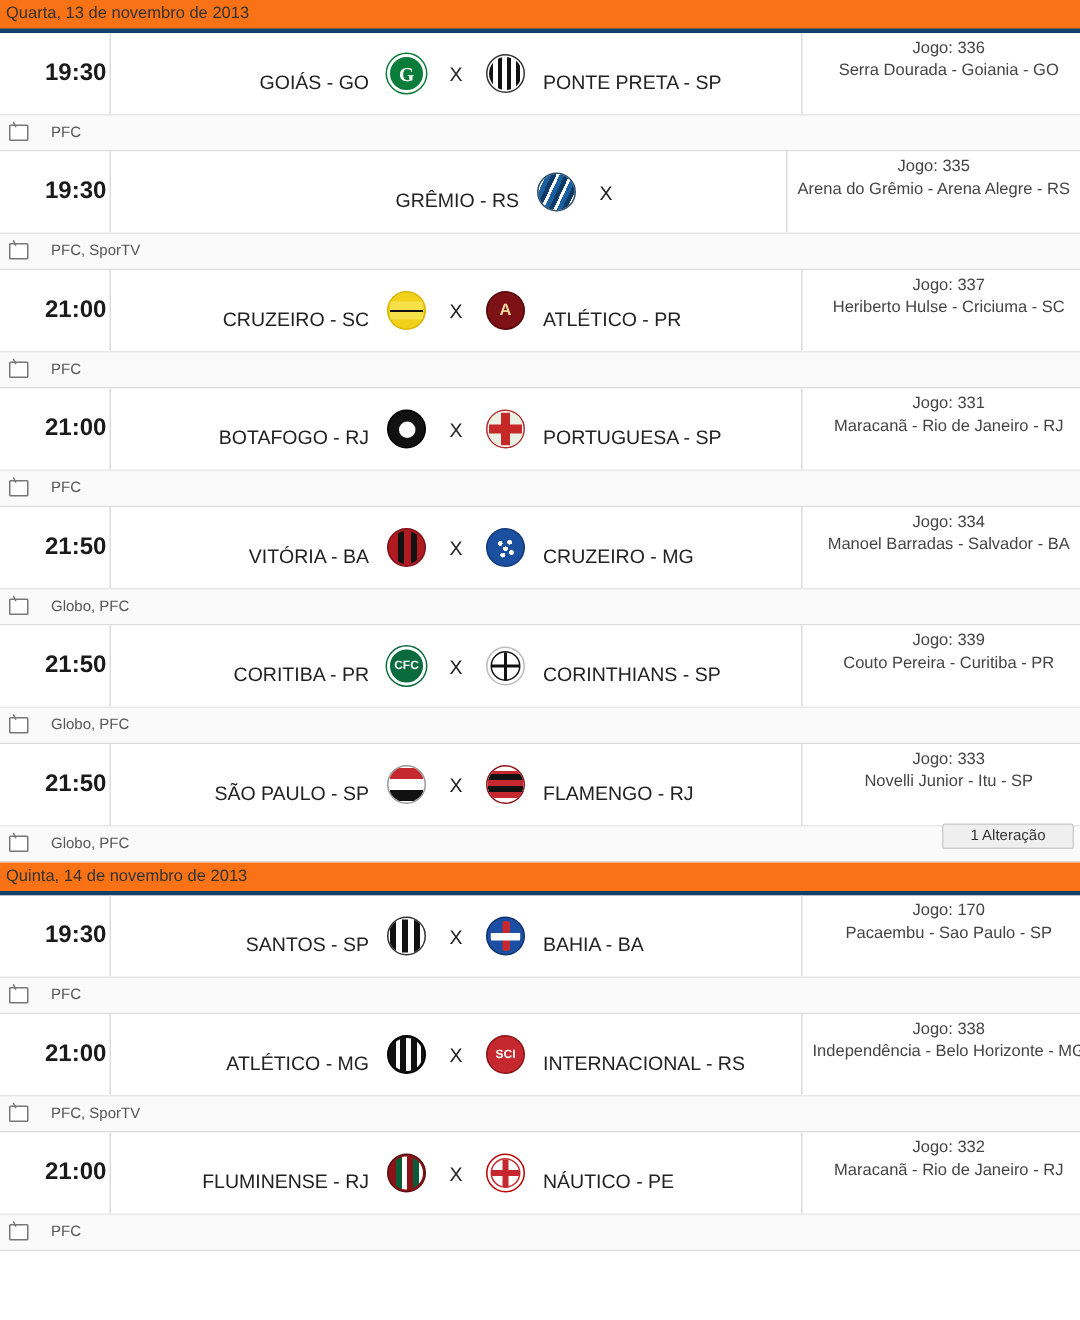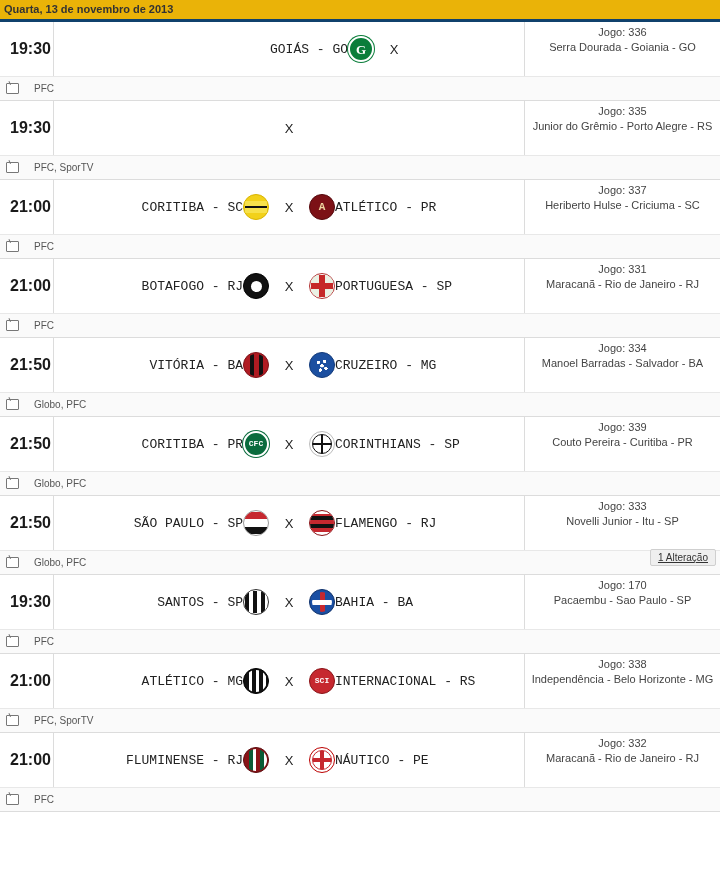--- a/index.html
+++ b/index.html
@@ -16,25 +16,25 @@
     overflow: hidden;
   }
   .page {
     width: 720px;
     position: relative;
   }
 
   
   .day-header {
     font-size: 11px;
-    font-weight: bold;
+    font-weight: normal;
     color: #333;
     padding: 3px 4px 4px 4px;
     border-bottom: 3px solid #10416c;
-    background: #eab308;
+    background: #f97316;
   }
 
   
   .match {
     border-bottom: 1px solid #dcdcdc;
     background: #ffffff;
   }
   .match-main {
     display: flex;
     align-items: stretch;
@@ -45,35 +45,35 @@
     min-width: 54px;
     display: flex;
     align-items: center;
     justify-content: flex-start;
     padding-left: 10px;
     font-size: 16px;
     font-weight: bold;
     color: #1a1a1a;
     border-right: 1px solid #dcdcdc;
     box-sizing: border-box;
+    margin-left: 20px;
   }
   .teams-cell {
     flex: 1 1 auto;
     display: flex;
     align-items: center;
     justify-content: center;
     border-right: 1px solid #dcdcdc;
     padding: 6px 0;
   }
   .team {
     display: flex;
-    align-items: center;
-    gap: 0;
+    align-items: flex-end;
+    gap: 12px;
     width: 210px;
-    font-family: Liberation Mono, monospace;
   }
   .team.home {
     justify-content: flex-end;
     text-align: right;
   }
   .team.away {
     justify-content: flex-start;
     text-align: left;
   }
   .team-name {
@@ -143,22 +143,21 @@
   }
   .change-badge {
     position: absolute;
     right: 4px;
     top: -2px;
     font-size: 10px;
     color: #333;
     background: #efefef;
     border: 1px solid #cfcfcf;
     border-radius: 2px;
-    padding: 2px 7px;
-    text-decoration: underline;
+    padding: 2px 18px;
   }
 
   
   .crest {
     width: 26px;
     height: 26px;
     min-width: 26px;
     border-radius: 50%;
     position: relative;
     box-sizing: border-box;
@@ -343,55 +342,63 @@
 
   <div class="match">
     <div class="match-main">
       <div class="time-cell">19:30</div>
       <div class="teams-cell">
         <div class="team home">
           <span class="team-name">GOIÁS - GO</span>
           <span class="crest c-goias"></span>
         </div>
         <div class="versus">X</div>
+        <div class="team away">
+          <span class="crest c-ponte"></span>
+          <span class="team-name">PONTE PRETA - SP</span>
+        </div>
       </div>
       <div class="info-cell">
         <div class="info-game">Jogo: 336</div>
         <div class="info-venue">Serra Dourada - Goiania - GO</div>
       </div>
     </div>
     <div class="broadcast">
       <span class="tv-icon"></span>
       <span class="broadcast-label">PFC</span>
     </div>
   </div>
 
   <div class="match">
     <div class="match-main">
       <div class="time-cell">19:30</div>
       <div class="teams-cell">
+        <div class="team home">
+          <span class="team-name">GRÊMIO - RS</span>
+          <span class="crest c-gremio"></span>
+        </div>
         <div class="versus">X</div>
       </div>
       <div class="info-cell">
         <div class="info-game">Jogo: 335</div>
-        <div class="info-venue">Junior do Grêmio - Porto Alegre - RS</div>
+        <div class="info-venue">Arena do Grêmio - Arena Alegre - RS</div>
       </div>
     </div>
     <div class="broadcast">
       <span class="tv-icon"></span>
       <span class="broadcast-label">PFC, SporTV</span>
     </div>
   </div>
 
   <div class="match">
     <div class="match-main">
       <div class="time-cell">21:00</div>
       <div class="teams-cell">
         <div class="team home">
-          <span class="team-name">CORITIBA - SC</span>
+          <span class="team-name">CRUZEIRO - SC</span>
           <span class="crest c-criciuma"></span>
         </div>
         <div class="versus">X</div>
         <div class="team away">
           <span class="crest c-atlpr"></span>
           <span class="team-name">ATLÉTICO - PR</span>
         </div>
       </div>
       <div class="info-cell">
         <div class="info-game">Jogo: 337</div>
@@ -498,20 +505,21 @@
         <div class="info-venue">Novelli Junior - Itu - SP</div>
       </div>
     </div>
     <div class="broadcast">
       <span class="tv-icon"></span>
       <span class="broadcast-label">Globo, PFC</span>
       <span class="change-badge">1 Alteração</span>
     </div>
   </div>
 
+  <div class="day-header">Quinta, 14 de novembro de 2013</div>
 
   <div class="match">
     <div class="match-main">
       <div class="time-cell">19:30</div>
       <div class="teams-cell">
         <div class="team home">
           <span class="team-name">SANTOS - SP</span>
           <span class="crest c-santos"></span>
         </div>
         <div class="versus">X</div>

